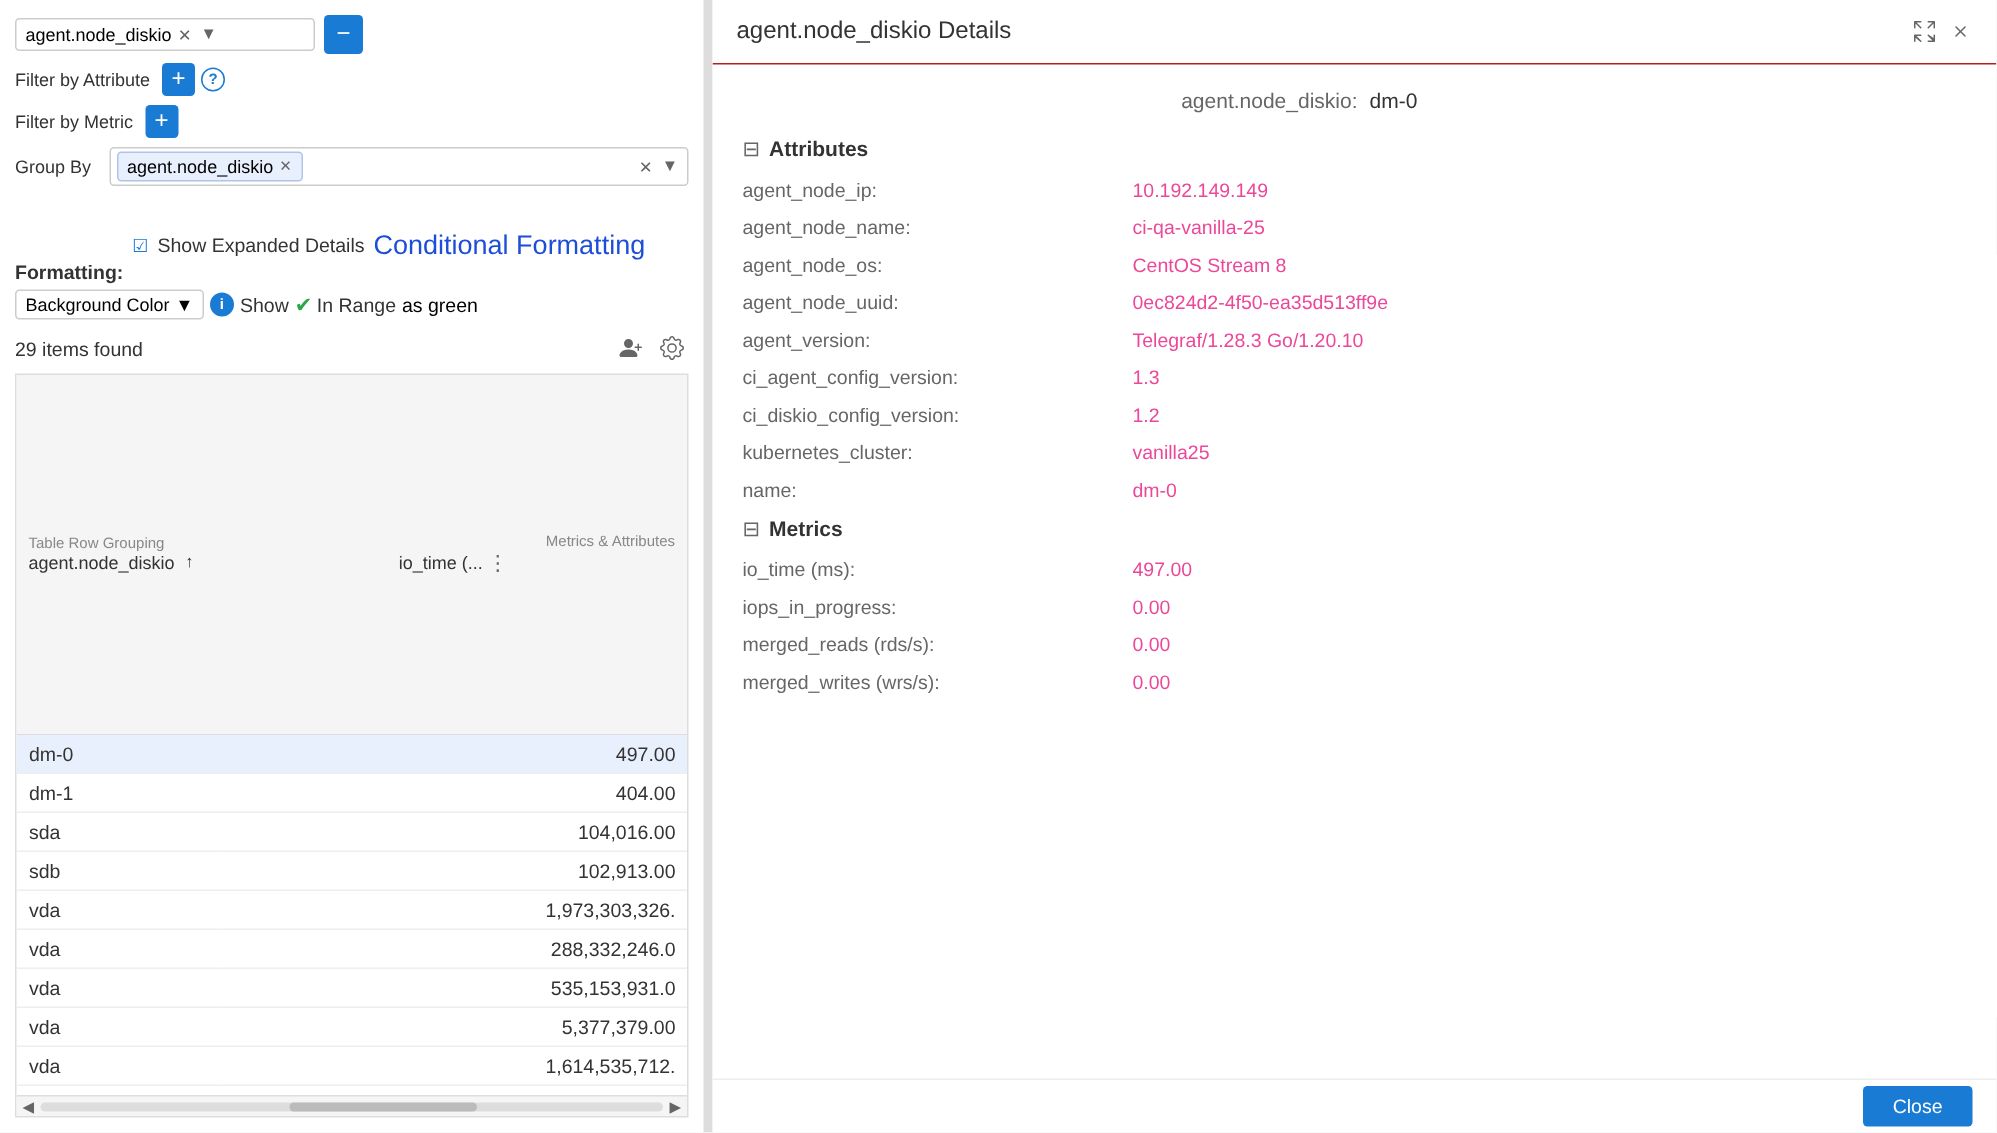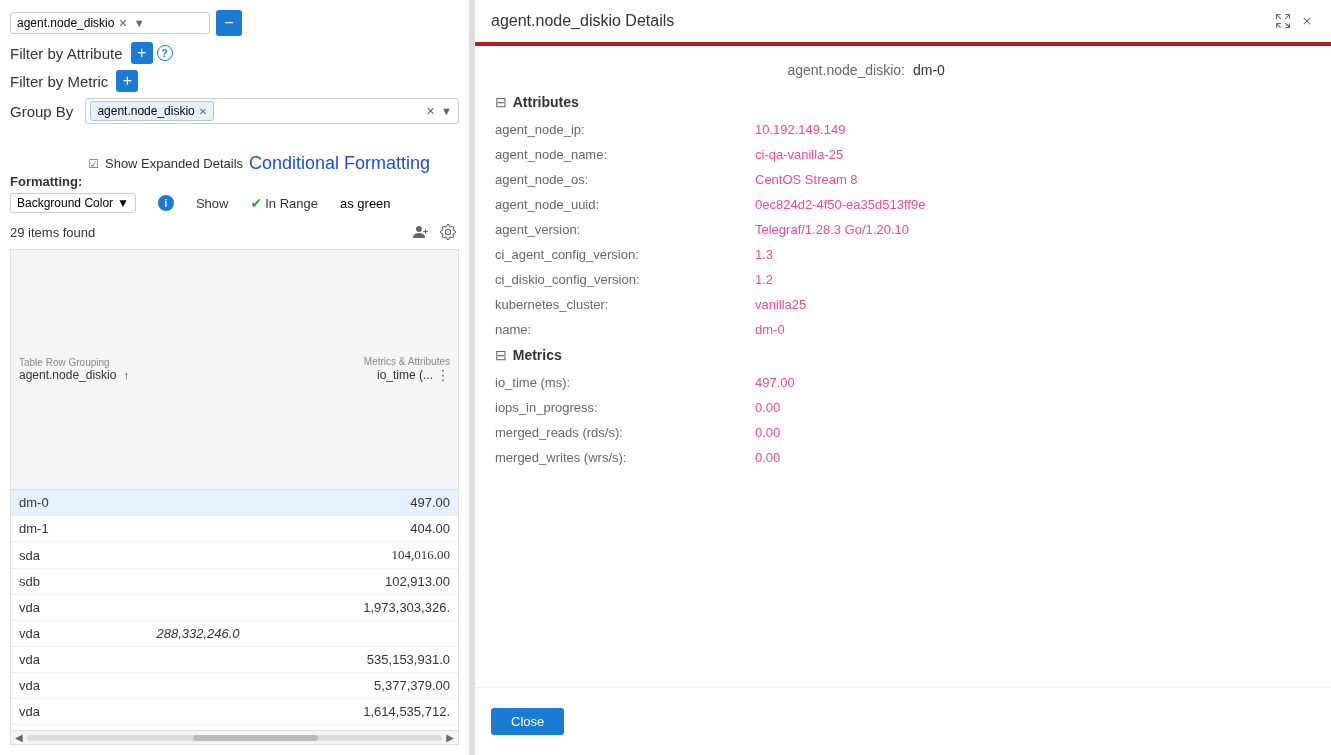--- a/index.html
+++ b/index.html
@@ -59,21 +59,21 @@
       height: 26px;
       cursor: pointer;
       font-size: 16px;
       display: flex;
       align-items: center;
       justify-content: center;
       margin-left: 6px;
     }
 
     .section-label {
-      font-size: 15px;
+      font-size: 12px;
       color: #333;
       margin-right: 8px;
       font-weight: 400;
     }
 
     .plus-btn {
       background: #1a7bd4;
       border: none;
       color: #fff;
       border-radius: 3px;
@@ -165,21 +165,21 @@
     .conditional-link {
       color: #1d4ed8;
       cursor: pointer;
       font-size: 18px;
       text-decoration: none;
     }
 
     .bg-color-row {
       display: flex;
       align-items: center;
-      gap: 22px;
+      gap: 4px;
       margin-bottom: 8px;
     }
 
     .bg-color-dropdown {
       display: flex;
       align-items: center;
       border: 1px solid #ccc;
       border-radius: 3px;
       padding: 2px 6px;
       background: #fff;
@@ -345,21 +345,21 @@
       flex-direction: column;
       overflow: hidden;
       position: relative;
     }
 
     .details-header {
       display: flex;
       align-items: center;
       justify-content: space-between;
       padding: 12px 16px;
-      border-bottom: 4px solid #b91c1c;
+      border-bottom: 1px solid #b91c1c;
     }
 
     .details-title {
       font-size: 16px;
       font-weight: 500;
       color: #333;
     }
 
     .details-header-icons {
       display: flex;
@@ -435,23 +435,24 @@
       color: #666;
       padding-right: 8px;
     }
 
     .detail-val {
       color: #ec4899;
       font-weight: 400;
     }
 
     .details-footer {
-      padding: 20px 16px;
+      padding: 4px 16px;
       border-top: 1px solid #eee;
       display: flex;
+      justify-content: flex-end;
     }
 
     .close-btn {
       background: #1a7bd4;
       color: #fff;
       border: none;
       border-radius: 3px;
       padding: 6px 20px;
       cursor: pointer;
       font-size: 13px;
@@ -545,54 +546,54 @@
         <tr class="table-header-row">
           <th>
             <span style="font-size:10px;color:#888;display:block;">Table Row Grouping</span>
             <span style="display:flex;align-items:center;gap:3px;">
               <span>agent.node_diskio</span>
               <span class="sort-icon">↑</span>
             </span>
           </th>
           <th style="text-align:right;">
             <span style="font-size:10px;color:#888;display:block;">Metrics &amp; Attributes</span>
-            <span style="display:flex;align-items:center;justify-content:flex-end;gap:3px;">
+            <span style="display:flex;align-items:center;gap:3px;">
               <span>io_time (...</span>
               <span class="menu-dots">⋮</span>
             </span>
           </th>
         </tr>
       </thead>
     </table>
     <div class="table-scroll">
       <table class="data-table">
         <tbody id="table-body">
         <tr style="background: rgb(232, 240, 254);">
               <td>dm-0</td>
               <td style="text-align: right;">497.00</td>
             </tr>
             <tr>
               <td>dm-1</td>
               <td style="text-align: right;">404.00</td>
             </tr>
             <tr>
               <td>sda</td>
-              <td style="text-align: right; font-family: Liberation Serif, serif;">104,016.00</td>
+              <td style="text-align: right;">104,016.00</td>
             </tr>
             <tr>
               <td>sdb</td>
               <td style="text-align: right;">102,913.00</td>
             </tr>
             <tr>
               <td>vda</td>
               <td style="text-align: right;">1,973,303,326.</td>
             </tr>
             <tr>
               <td>vda</td>
-              <td style="text-align: left; font-style: italic;">288,332,246.0</td>
+              <td style="text-align: right;">288,332,246.0</td>
             </tr>
             <tr>
               <td>vda</td>
               <td style="text-align: right; margin-top: 24px;">535,153,931.0</td>
             </tr>
             <tr>
               <td>vda</td>
               <td style="text-align: right;">5,377,379.00</td>
             </tr>
             <tr>

